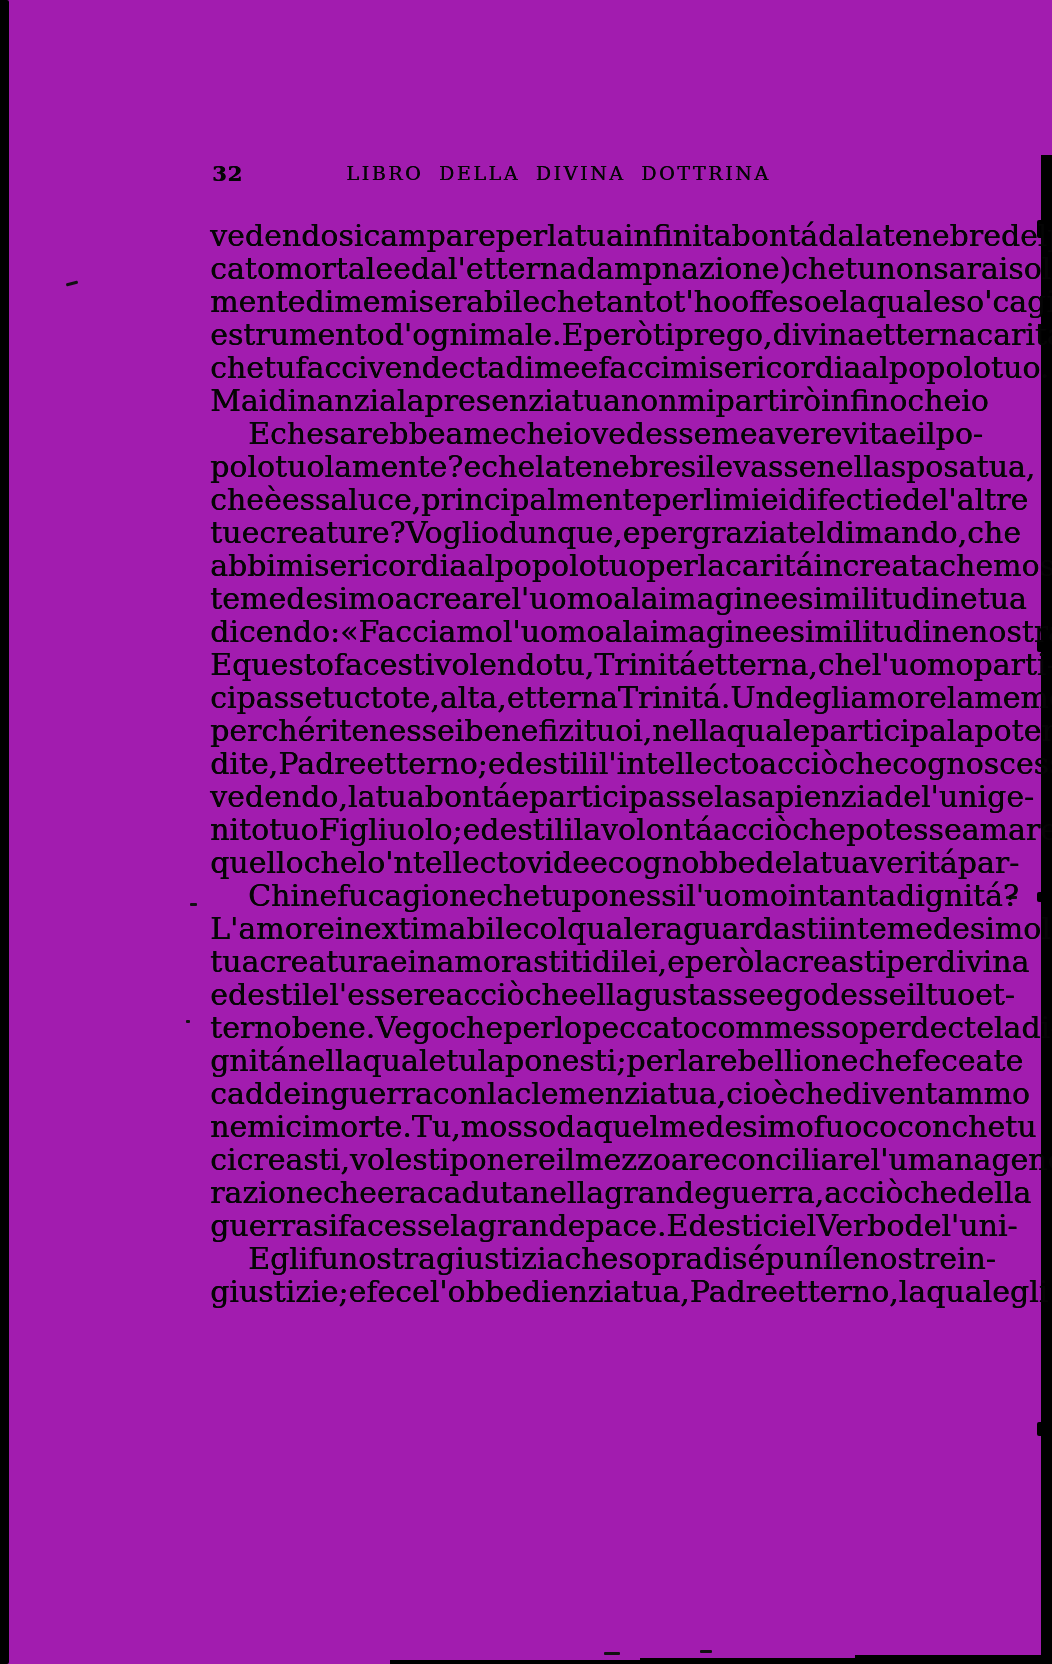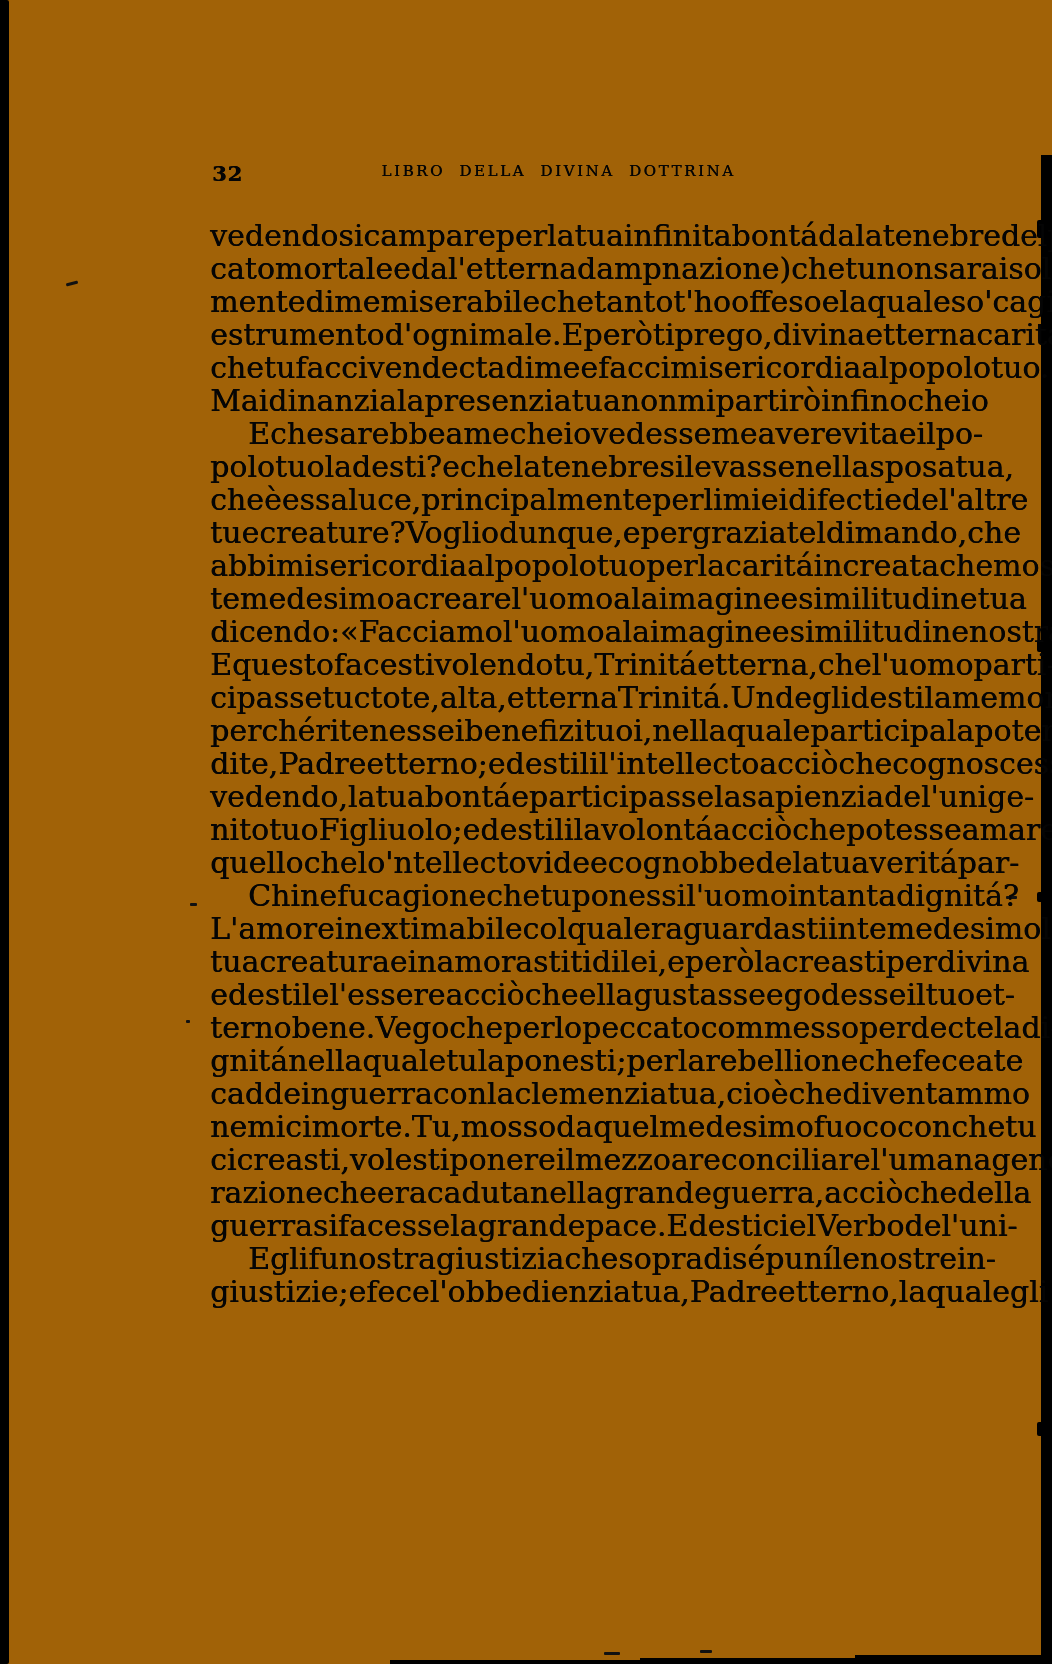--- a/index.html
+++ b/index.html
@@ -1,17 +1,17 @@
 <!DOCTYPE html>
 <html><head>
 <meta charset="utf-8">
 <style>
   html,body{margin:0;padding:0;background:#e8e8e8;}
   .page{
-    position:relative;width:1052px;height:1664px;background:#a16207;
+    position:relative;width:1052px;height:1664px;background:#a21caf;
     overflow:hidden;margin:0 auto;
     font-family:"DejaVu Serif","Liberation Serif",serif;color:#050505;
     text-shadow:0.4px 0 0 #050505;
   }
   
   .edge-left{position:absolute;left:0;top:0;bottom:0;width:9px;background:#000;border-radius:0 2px 2px 0;}
   .edge-right{position:absolute;right:0;top:155px;bottom:0;width:11px;background:#000;}
   .edge-bump{position:absolute;right:9px;width:6px;background:#000;border-radius:2px 0 0 2px;}
   .bump1{top:220px;height:18px;}
   .bump2{top:640px;height:12px;}
@@ -24,21 +24,21 @@
   .speck{position:absolute;background:#111;border-radius:1px;}
   .speck1{left:66px;top:282px;width:12px;height:3px;transform:rotate(-14deg);}
   .speck2{left:190px;top:903px;width:7px;height:3px;}
   .speck3{left:1006px;top:896px;width:11px;height:3px;}
   .speck4{left:186px;top:1020px;width:4px;height:3px;}
   .speck5{left:604px;top:1652px;width:16px;height:3px;}
   .speck6{left:700px;top:1650px;width:12px;height:3px;}
   
   .running-head{position:absolute;left:210px;top:160px;width:697px;height:28px;}
   .page-num{position:absolute;left:2px;top:1px;font-size:21px;font-weight:bold;letter-spacing:1px;}
-  .title{display:block;text-align:center;font-size:15px;letter-spacing:2.6px;word-spacing:7px;padding-top:2px;}
+  .title{display:block;text-align:center;font-size:19px;letter-spacing:2.6px;word-spacing:7px;padding-top:2px;}
   
   .text-block{position:absolute;left:210px;top:219px;width:697px;}
   .line{height:33px;line-height:33px;font-size:30px;white-space:nowrap;}
   .line.just{display:flex;justify-content:space-between;white-space:normal;}
   .line.indent{padding-left:38px;}
   .line:not(.just){word-spacing:4px;}
 </style>
 </head>
 <body>
 
@@ -165,21 +165,21 @@
           <span>avere</span>
           <span>vita</span>
           <span>e</span>
           <span>il</span>
           <span>po-</span>
         </div>
         <div class="line just">
           <span>polo</span>
           <span>tuo</span>
           <span>la</span>
-          <span>desti?</span>
+          <span>mente?</span>
           <span>e</span>
           <span>che</span>
           <span>la</span>
           <span>tenebre</span>
           <span>si</span>
           <span>levasse</span>
           <span>nella</span>
           <span>sposa</span>
           <span>tua,</span>
         </div>
@@ -262,21 +262,21 @@
         </div>
         <div class="line just">
           <span>cipasse</span>
           <span>tucto</span>
           <span>te,</span>
           <span>alta,</span>
           <span>etterna</span>
           <span>Trinitá.</span>
           <span>Unde</span>
           <span>gli</span>
-          <span>desti</span>
+          <span>amore</span>
           <span>la</span>
           <span>memoria</span>
         </div>
         <div class="line just">
           <span>perché</span>
           <span>ritenesse</span>
           <span>i</span>
           <span>benefizi</span>
           <span>tuoi,</span>
           <span>nella</span>

